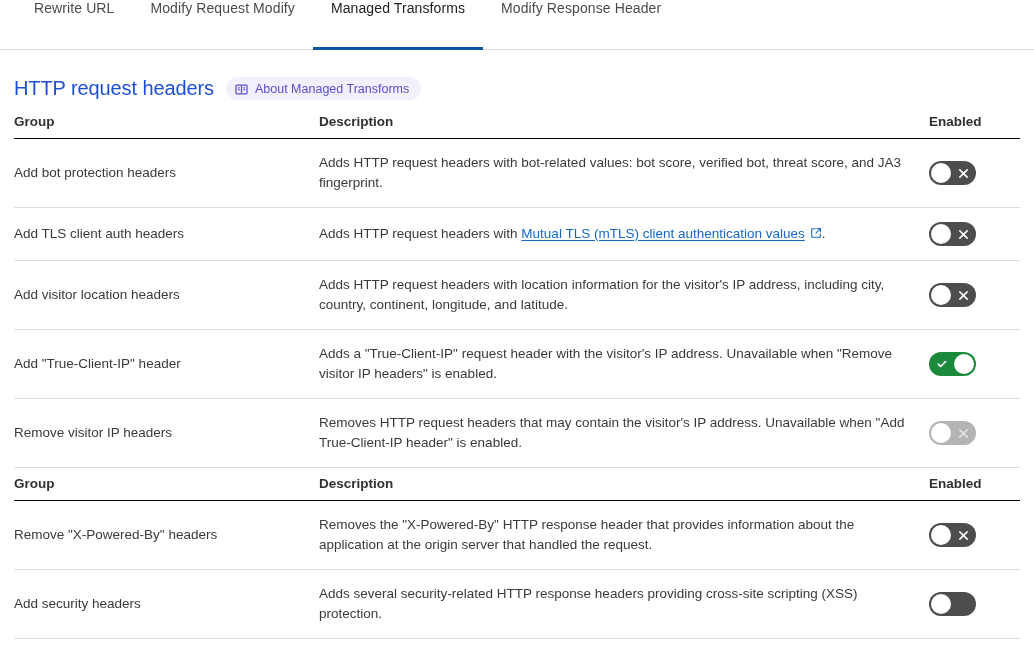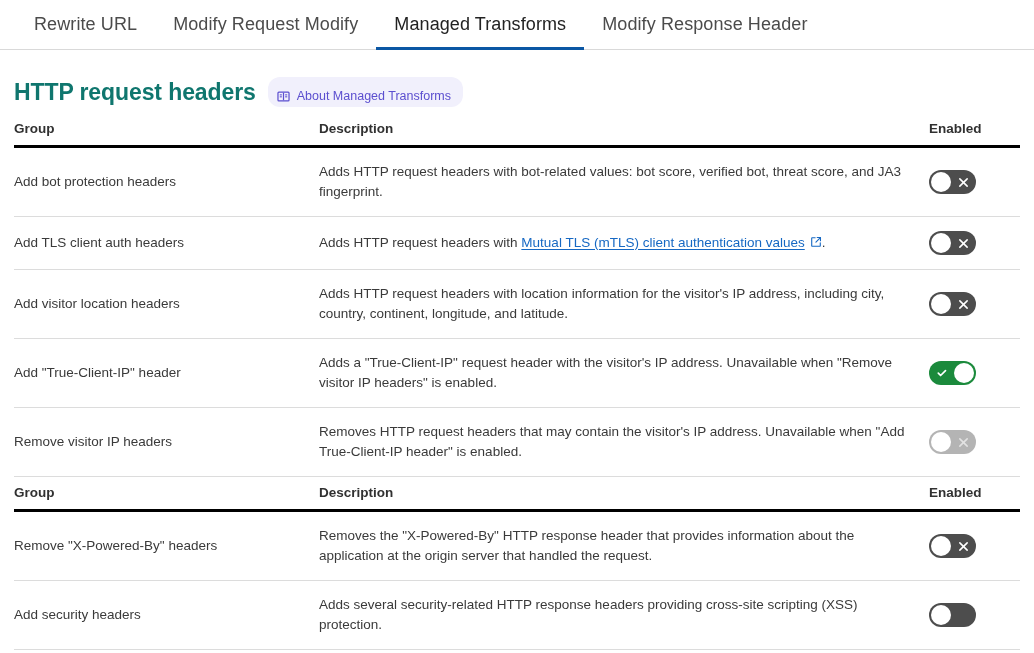--- a/index.html
+++ b/index.html
@@ -18,23 +18,22 @@
     height: 50px;
     display: flex;
     align-items: flex-start;
     padding-left: 16px;
     border-bottom: 1px solid #d9d9d9;
   }
   .tab {
     position: relative;
     height: 49px;
     display: flex;
-    align-items: center;
     padding: 0 18px;
-    font-size: 18px;
+    font-size: 14px;
     color: #4b4b4b;
     letter-spacing: .1px;
     cursor: pointer;
     white-space: nowrap;
   }
   .tab.active {
     color: #222222;
     font-weight: 400;
   }
   .tab.active::after {
@@ -51,53 +50,53 @@
   .section { margin-top: 0; }
 
   .section-head {
     display: flex;
     align-items: center;
     gap: 12px;
     padding-top: 27px;
     padding-bottom: 6px;
   }
   .section-title {
-    font-size: 23px;
-    font-weight: bold;
-    color: #0f766e;
+    font-size: 20px;
+    font-weight: normal;
+    color: #1d4ed8;
     letter-spacing: -.1px;
   }
 
   .badge {
     display: inline-flex;
     align-items: center;
     gap: 7px;
     background: #f1f0fc;
     border-radius: 12px;
-    padding: 12px 12px 4px 9px;
+    padding: 5px 12px 4px 9px;
     font-size: 12.5px;
     color: #5b4ecf;
     cursor: pointer;
     white-space: nowrap;
   }
   .badge svg { display: block; }
 
   
   table.mt {
     width: 100%;
     border-collapse: collapse;
     table-layout: fixed;
   }
   table.mt th {
     text-align: left;
     font-size: 13.5px;
     font-weight: bold;
     color: #313131;
     padding: 8px 0 9px 0;
-    border-bottom: 3px solid #000000;
+    border-bottom: 1px solid #000000;
     vertical-align: bottom;
   }
   table.mt td {
     padding: 14px 0 14px 0;
     border-bottom: 1px solid #dcdcdc;
     vertical-align: middle;
     font-size: 13.5px;
     line-height: 20px;
     color: #3a3a3a;
   }

